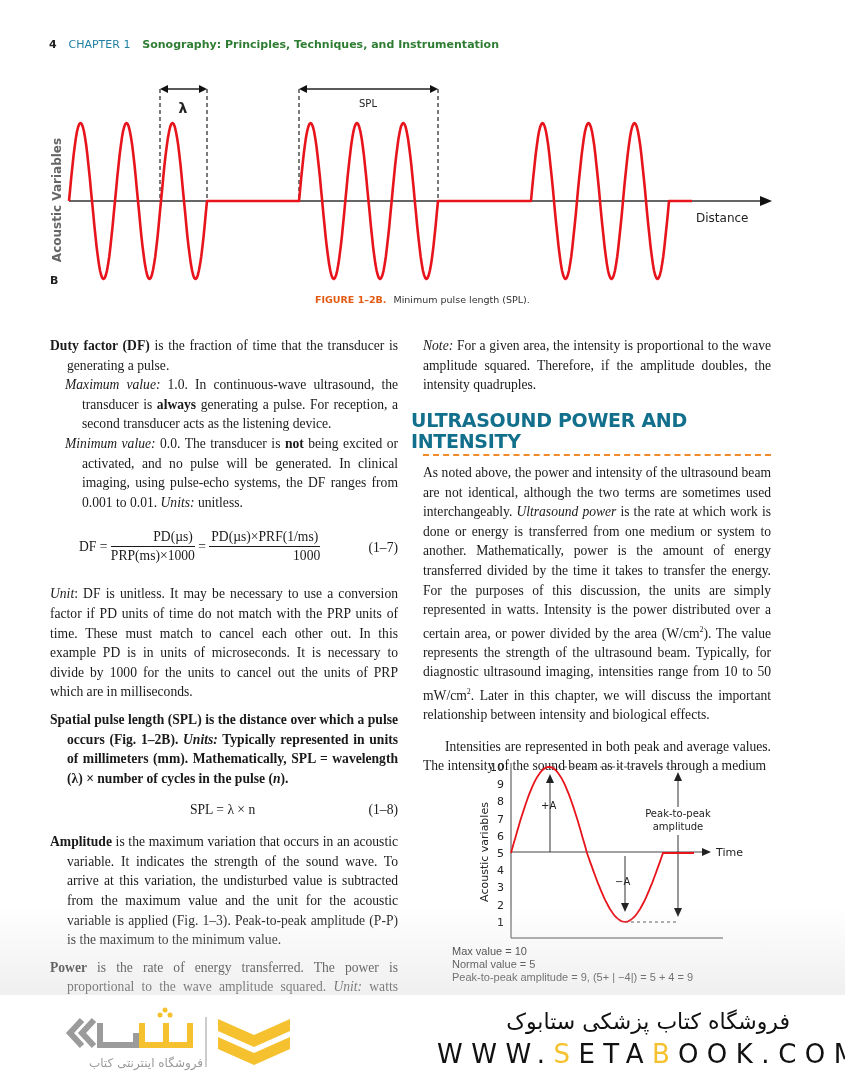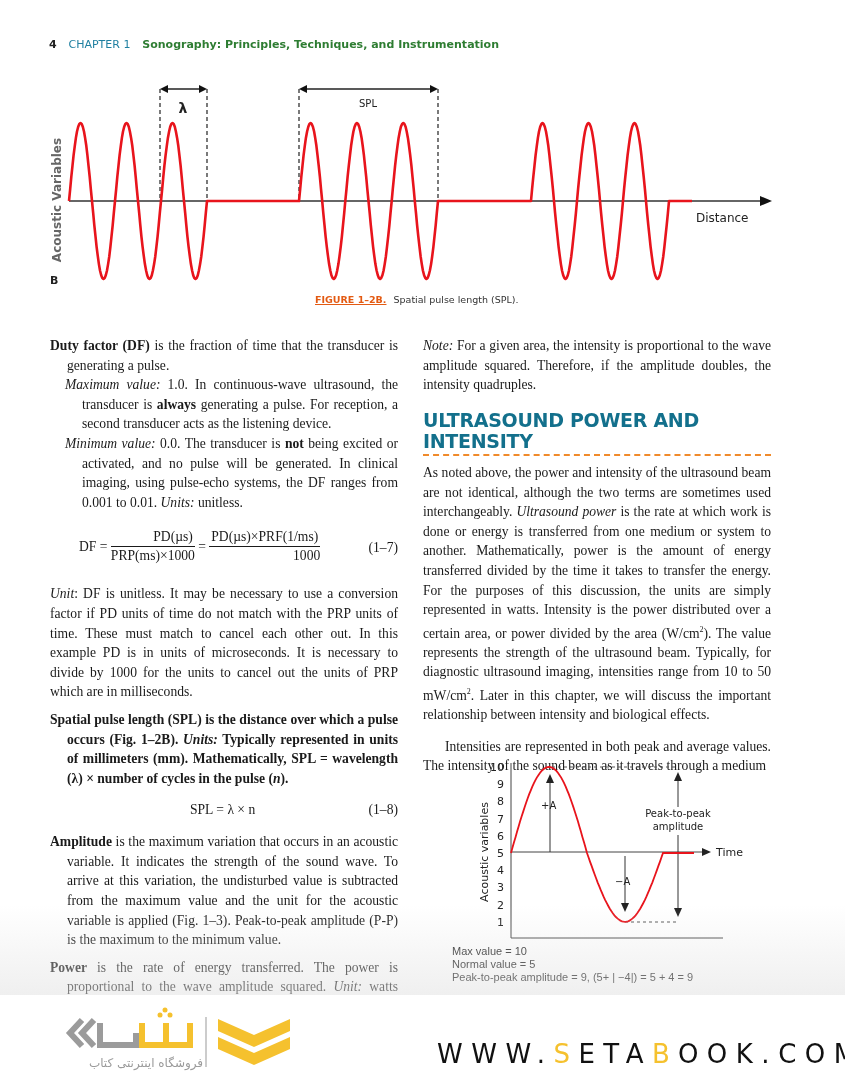--- a/index.html
+++ b/index.html
@@ -4,21 +4,21 @@
 <style>
   html, body { margin:0; padding:0; }
   body { width:845px; height:1080px; background:#ffffff; position:relative; overflow:hidden; font-family:"DejaVu Serif", serif; color:#1a1a1a; }
   .abs { position:absolute; }
   .header { left:49px; top:38px; font-family:"DejaVu Sans", sans-serif; font-size:11px; font-weight:bold; white-space:nowrap; }
   .header .pnum { color:#222; margin-right:8px; }
   .header .chap { color:#1e7fa0; font-weight:normal; margin-right:8px; }
   .header .title { color:#2e7d32; }
   svg text { font-family:"DejaVu Sans", sans-serif; }
   .caption { left:315px; top:294px; font-family:"DejaVu Sans", sans-serif; font-size:9.5px; white-space:nowrap; }
-  .caption .fl { color:#e35a12; font-weight:bold; margin-right:4px;text-decoration:underline; }
+  .caption .fl { color:#e35a12; font-weight:bold; margin-right:4px; }
   .caption .ft { color:#333; }
   .col { font-family:"Liberation Serif", serif; font-size:13.6px; line-height:19.6px; text-align:justify; }
   .left { left:50px; width:348px; }
   .right { left:423px; width:348px; }
   .hang { padding-left:17px; text-indent:-17px; margin:0; }
   .sub { padding-left:32px; text-indent:-17px; margin:0; }
   p { margin:0; }
   .eq { position:relative; height:20px; }
   .eqnum { position:absolute; right:0; top:0; }
   .frac { display:inline-block; vertical-align:middle; text-align:right; }
@@ -61,21 +61,21 @@
 
   <path id="wavepath" fill="none" stroke="#e8141c" stroke-width="2.6" stroke-linejoin="round" d="M69,201 L69,201 L69.0,201.0 L70.2,188.8 L71.3,176.9 L72.5,165.6 L73.6,155.2 L74.8,145.8 L75.9,137.9 L77.0,131.5 L78.2,126.8 L79.3,124.0 L80.5,123.0 L81.7,124.0 L82.8,126.8 L84.0,131.5 L85.1,137.9 L86.3,145.8 L87.4,155.2 L88.5,165.6 L89.7,176.9 L90.8,188.8 L92.0,201.0 L93.2,213.2 L94.3,225.1 L95.5,236.4 L96.6,246.8 L97.8,256.2 L98.9,264.1 L100.0,270.5 L101.2,275.2 L102.3,278.0 L103.5,279.0 L104.7,278.0 L105.8,275.2 L107.0,270.5 L108.1,264.1 L109.3,256.2 L110.4,246.8 L111.5,236.4 L112.7,225.1 L113.8,213.2 L115.0,201.0 L116.2,188.8 L117.3,176.9 L118.5,165.6 L119.6,155.2 L120.8,145.8 L121.9,137.9 L123.0,131.5 L124.2,126.8 L125.3,124.0 L126.5,123.0 L127.7,124.0 L128.8,126.8 L129.9,131.5 L131.1,137.9 L132.3,145.8 L133.4,155.2 L134.6,165.6 L135.7,176.9 L136.8,188.8 L138.0,201.0 L139.2,213.2 L140.3,225.1 L141.4,236.4 L142.6,246.8 L143.8,256.2 L144.9,264.1 L146.1,270.5 L147.2,275.2 L148.3,278.0 L149.5,279.0 L150.7,278.0 L151.8,275.2 L152.9,270.5 L154.1,264.1 L155.3,256.2 L156.4,246.8 L157.6,236.4 L158.7,225.1 L159.8,213.2 L161.0,201.0 L162.2,188.8 L163.3,176.9 L164.4,165.6 L165.6,155.2 L166.8,145.8 L167.9,137.9 L169.1,131.5 L170.2,126.8 L171.3,124.0 L172.5,123.0 L173.7,124.0 L174.8,126.8 L175.9,131.5 L177.1,137.9 L178.3,145.8 L179.4,155.2 L180.6,165.6 L181.7,176.9 L182.8,188.8 L184.0,201.0 L185.2,213.2 L186.3,225.1 L187.4,236.4 L188.6,246.8 L189.8,256.2 L190.9,264.1 L192.1,270.5 L193.2,275.2 L194.3,278.0 L195.5,279.0 L196.7,278.0 L197.8,275.2 L198.9,270.5 L200.1,264.1 L201.3,256.2 L202.4,246.8 L203.6,236.4 L204.7,225.1 L205.8,213.2 L207.0,201.0 L207,201 L299,201 L299.0,201.0 L300.2,188.8 L301.3,176.9 L302.5,165.6 L303.6,155.2 L304.8,145.8 L305.9,137.9 L307.1,131.5 L308.3,126.8 L309.4,124.0 L310.6,123.0 L311.7,124.0 L312.9,126.8 L314.1,131.5 L315.2,137.9 L316.4,145.8 L317.5,155.2 L318.7,165.6 L319.9,176.9 L321.0,188.8 L322.2,201.0 L323.3,213.2 L324.5,225.1 L325.6,236.4 L326.8,246.8 L328.0,256.2 L329.1,264.1 L330.3,270.5 L331.4,275.2 L332.6,278.0 L333.8,279.0 L334.9,278.0 L336.1,275.2 L337.2,270.5 L338.4,264.1 L339.5,256.2 L340.7,246.8 L341.9,236.4 L343.0,225.1 L344.2,213.2 L345.3,201.0 L346.5,188.8 L347.6,176.9 L348.8,165.6 L350.0,155.2 L351.1,145.8 L352.3,137.9 L353.4,131.5 L354.6,126.8 L355.8,124.0 L356.9,123.0 L358.1,124.0 L359.2,126.8 L360.4,131.5 L361.6,137.9 L362.7,145.8 L363.9,155.2 L365.0,165.6 L366.2,176.9 L367.3,188.8 L368.5,201.0 L369.7,213.2 L370.8,225.1 L372.0,236.4 L373.1,246.8 L374.3,256.2 L375.4,264.1 L376.6,270.5 L377.8,275.2 L378.9,278.0 L380.1,279.0 L381.2,278.0 L382.4,275.2 L383.6,270.5 L384.7,264.1 L385.9,256.2 L387.0,246.8 L388.2,236.4 L389.4,225.1 L390.5,213.2 L391.7,201.0 L392.8,188.8 L394.0,176.9 L395.1,165.6 L396.3,155.2 L397.5,145.8 L398.6,137.9 L399.8,131.5 L400.9,126.8 L402.1,124.0 L403.3,123.0 L404.4,124.0 L405.6,126.8 L406.7,131.5 L407.9,137.9 L409.0,145.8 L410.2,155.2 L411.4,165.6 L412.5,176.9 L413.7,188.8 L414.8,201.0 L416.0,213.2 L417.1,225.1 L418.3,236.4 L419.5,246.8 L420.6,256.2 L421.8,264.1 L422.9,270.5 L424.1,275.2 L425.3,278.0 L426.4,279.0 L427.6,278.0 L428.7,275.2 L429.9,270.5 L431.1,264.1 L432.2,256.2 L433.4,246.8 L434.5,236.4 L435.7,225.1 L436.8,213.2 L438.0,201.0 L438,201 L531,201 L531.0,201.0 L532.1,188.8 L533.3,176.9 L534.5,165.6 L535.6,155.2 L536.8,145.8 L537.9,137.9 L539.0,131.5 L540.2,126.8 L541.4,124.0 L542.5,123.0 L543.6,124.0 L544.8,126.8 L546.0,131.5 L547.1,137.9 L548.3,145.8 L549.4,155.2 L550.5,165.6 L551.7,176.9 L552.9,188.8 L554.0,201.0 L555.1,213.2 L556.3,225.1 L557.5,236.4 L558.6,246.8 L559.8,256.2 L560.9,264.1 L562.0,270.5 L563.2,275.2 L564.4,278.0 L565.5,279.0 L566.6,278.0 L567.8,275.2 L569.0,270.5 L570.1,264.1 L571.3,256.2 L572.4,246.8 L573.5,236.4 L574.7,225.1 L575.9,213.2 L577.0,201.0 L578.1,188.8 L579.3,176.9 L580.5,165.6 L581.6,155.2 L582.8,145.8 L583.9,137.9 L585.0,131.5 L586.2,126.8 L587.4,124.0 L588.5,123.0 L589.6,124.0 L590.8,126.8 L592.0,131.5 L593.1,137.9 L594.3,145.8 L595.4,155.2 L596.5,165.6 L597.7,176.9 L598.9,188.8 L600.0,201.0 L601.1,213.2 L602.3,225.1 L603.5,236.4 L604.6,246.8 L605.8,256.2 L606.9,264.1 L608.0,270.5 L609.2,275.2 L610.4,278.0 L611.5,279.0 L612.6,278.0 L613.8,275.2 L615.0,270.5 L616.1,264.1 L617.3,256.2 L618.4,246.8 L619.5,236.4 L620.7,225.1 L621.9,213.2 L623.0,201.0 L624.1,188.8 L625.3,176.9 L626.5,165.6 L627.6,155.2 L628.8,145.8 L629.9,137.9 L631.0,131.5 L632.2,126.8 L633.4,124.0 L634.5,123.0 L635.6,124.0 L636.8,126.8 L638.0,131.5 L639.1,137.9 L640.3,145.8 L641.4,155.2 L642.5,165.6 L643.7,176.9 L644.9,188.8 L646.0,201.0 L647.1,213.2 L648.3,225.1 L649.5,236.4 L650.6,246.8 L651.8,256.2 L652.9,264.1 L654.0,270.5 L655.2,275.2 L656.4,278.0 L657.5,279.0 L658.6,278.0 L659.8,275.2 L661.0,270.5 L662.1,264.1 L663.3,256.2 L664.4,246.8 L665.5,236.4 L666.7,225.1 L667.9,213.2 L669.0,201.0 L669,201 L692,201"></path>
 
   <text transform="translate(61,200) rotate(-90)" font-size="12" font-weight="bold" fill="#666" text-anchor="middle">Acoustic Variables</text>
   <text x="696" y="222" font-size="12" fill="#222">Distance</text>
   <text x="50" y="284" font-size="11" font-weight="bold" fill="#222">B</text>
 </svg>
 
 <div class="abs caption">
   <span class="fl">FIGURE 1–2B.</span>
-  <span class="ft">Spatial pulse length (SPL).</span>
+  <span class="ft">Minimum pulse length (SPL).</span>
 </div>
 
 <div class="abs col left" style="top:336px;">
   <p class="hang"><b>Duty factor (DF)</b><span> is the fraction of time that the transducer is generating a pulse.</span></p>
   <p class="sub"><i>Maximum value:</i><span> 1.0. In continuous-wave ultrasound, the transducer is </span><b>always</b><span> generating a pulse. For reception, a second transducer acts as the listening device.</span></p>
   <p class="sub"><i>Minimum value:</i><span> 0.0. The transducer is </span><b>not</b><span> being excited or activated, and no pulse will be generated. In clinical imaging, using pulse-echo systems, the DF ranges from 0.001 to 0.01. </span><i>Units:</i><span> unitless.</span></p>
 
   <div class="eq" style="height:44px;margin-top:14px;">
     <div style="position:absolute;left:29px;top:2px;white-space:nowrap;">
       <span style="vertical-align:middle;">DF =</span>
@@ -104,21 +104,21 @@
     <span class="eqnum">(1–9)</span>
   </div>
 
   <p class="hang" style="margin-top:6px;text-align:left;"><b>Intensity</b><span> is the power in a wave divided by the area of the beam.</span><br></p>
 </div>
 
 <div class="abs col right" style="top:336px;">
   <p><i>Note:</i><span> For a given area, the intensity is proportional to the wave amplitude squared. Therefore, if the amplitude doubles, the intensity quadruples.</span></p>
 </div>
 
-<div class="abs h2" style="left:423px;top:410px;width:348px;">
+<div class="abs h2" style="left:411px;top:410px;width:348px;">
   <div>ULTRASOUND POWER AND</div>
   <div>INTENSITY</div>
 </div>
 <div class="abs dash" style="left:423px;top:454px;width:348px;"></div>
 
 <div class="abs col right" style="top:463px;">
   <p><span>As noted above, the power and intensity of the ultrasound beam are not identical, although the two terms are sometimes used interchangeably. </span><i>Ultrasound power</i><span> is the rate at which work is done or energy is transferred from one medium or system to another. Mathematically, power is the amount of energy transferred divided by the time it takes to transfer the energy. For the purposes of this discussion, the units are simply represented in watts. Intensity is the power distributed over a certain area, or power divided by the area (W/cm</span><sup style="font-size:8px;">2</sup><span>). The value represents the strength of the ultrasound beam. Typically, for diagnostic ultrasound imaging, intensities range from 10 to 50 mW/cm</span><sup style="font-size:8px;">2</sup><span>. Later in this chapter, we will discuss the important relationship between intensity and biological effects.</span></p>
   <p style="text-indent:22px;margin-top:12px;">Intensities are represented in both peak and average values. The intensity of the sound beam as it travels through a medium</p>
 </div>
 
@@ -184,16 +184,17 @@
       <circle cx="130" cy="10" r="2.5" fill="#f5c12e"></circle>
       <circle cx="125" cy="5" r="2.5" fill="#f5c12e"></circle>
     </g>
     <text x="106" y="62" font-size="12" fill="#9b9b9b" text-anchor="middle" class="fa">فروشگاه اینترنتی کتاب</text>
     <line x1="166" y1="12" x2="166" y2="62" stroke="#bbb" stroke-width="1.5"></line>
     <g>
       <polygon points="178,14 214,30 250,14 250,26 214,42 178,26" fill="#f5c12e"></polygon>
       <polygon points="178,32 214,48 250,32 250,44 214,60 178,44" fill="#f5c12e"></polygon>
     </g>
   </svg>
+  <div class="abs fa" style="right:55px;top:14px;font-size:22px;color:#111;direction:rtl;white-space:nowrap;">فروشگاه کتاب پزشکی ستابوک</div>
   <div class="abs" style="left:437px;top:44px;font-family:'DejaVu Sans',sans-serif;font-size:26px;letter-spacing:8.5px;color:#111;white-space:nowrap;">
     <span>WWW.</span><span style="color:#f5c12e;">S</span><span>ETA</span><span style="color:#f5c12e;">B</span><span>OOK.COM</span>
   </div>
 </div>
 
 </body></html>

